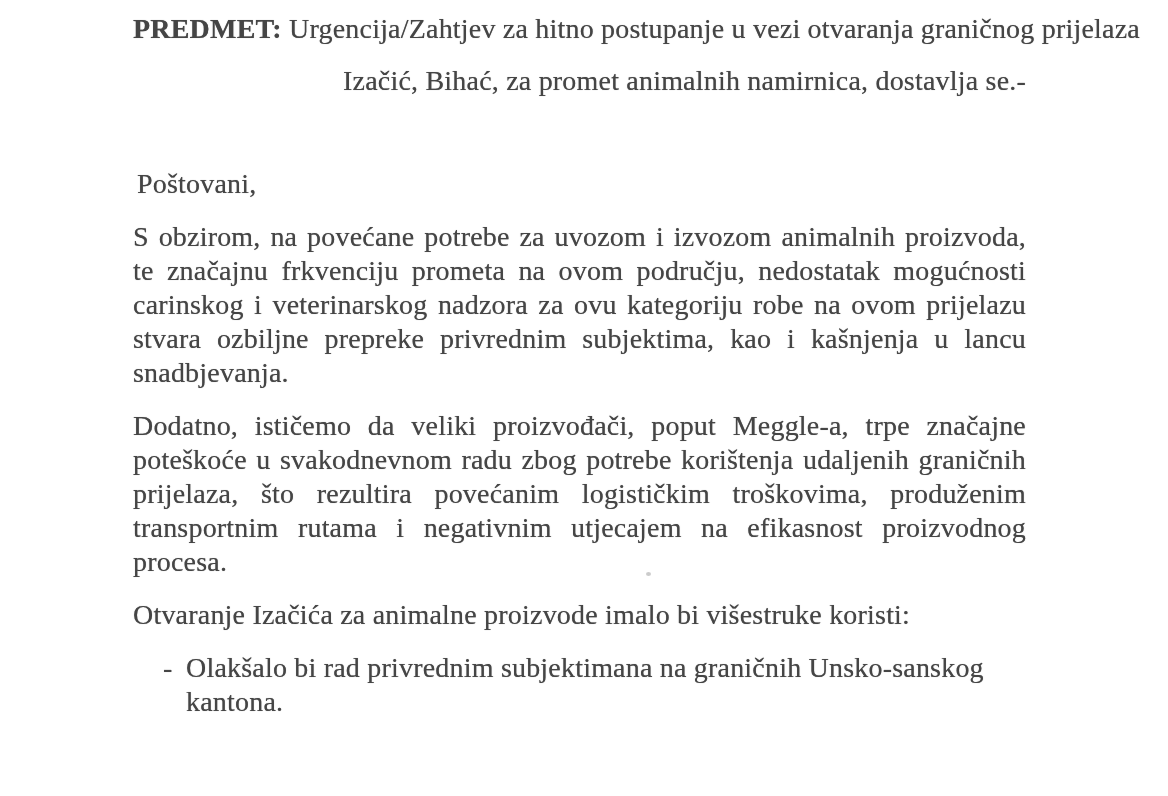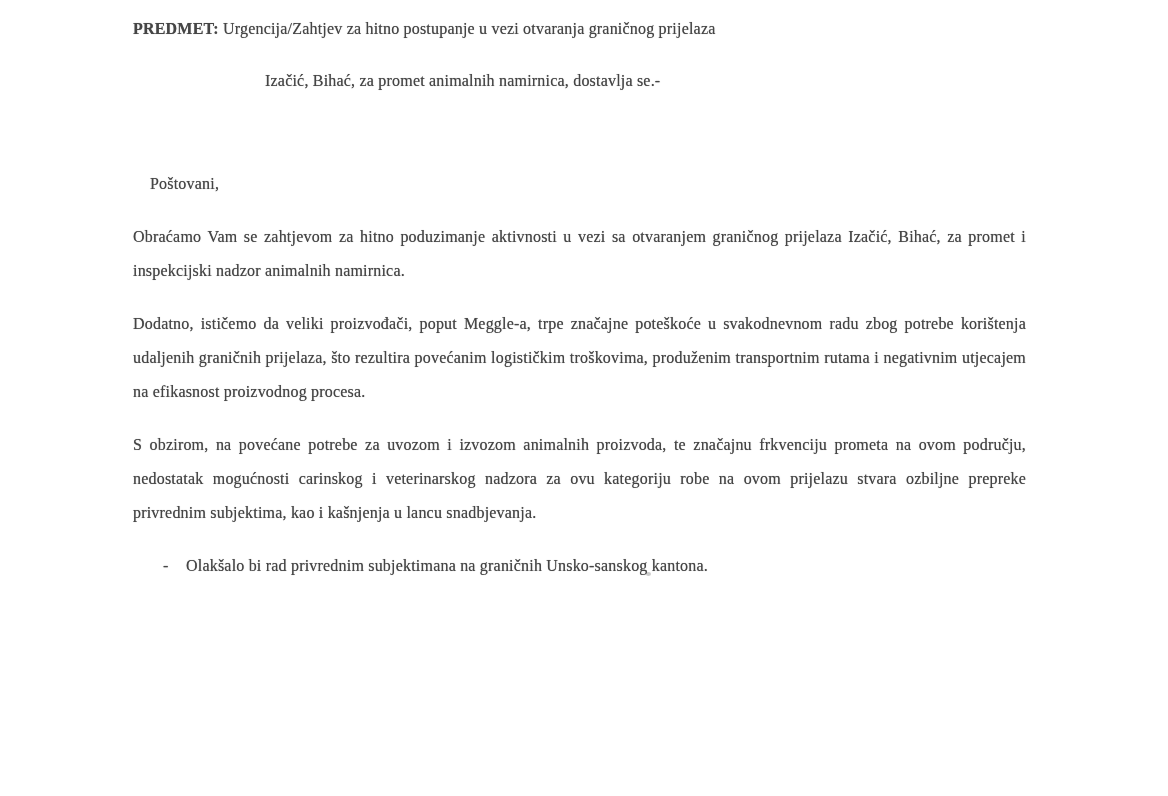--- a/index.html
+++ b/index.html
@@ -15,39 +15,40 @@
     overflow: hidden;
     font-family: "Liberation Serif", "DejaVu Serif", serif;
     color: #454545;
     text-shadow: 0 0 0.7px rgba(95, 95, 95, 0.8);
   }
   .content {
     position: absolute;
     left: 133px;
     top: 12px;
     width: 893px;
-    font-size: 16px;
+    font-size: 28px;
     line-height: 34px;
     letter-spacing: 0.2px;
   }
   .subject-block {
     margin-bottom: 69px;
   }
   .subject-line1 {
     white-space: nowrap;
   }
   .subject-label {
     font-weight: bold;
   }
   .subject-line2 {
     padding-left: 132px;
     margin-top: 18px;
+    text-align: right;
   }
   .salutation {
-    margin: 0 0 19px 17px;
+    margin: 0 0 19px 4px;
   }
   .para {
     margin: 0 0 19px 0;
     text-align: justify;
   }
   .list-intro {
     margin: 0 0 19px 0;
   }
   .bullet-item {
     display: flex;
@@ -79,27 +80,27 @@
     <div class="subject-block">
       <div class="subject-line1">
         <span class="subject-label">PREDMET:</span>
         <span>Urgencija/Zahtjev za hitno postupanje u vezi otvaranja graničnog prijelaza</span>
       </div>
       <div class="subject-line2">Izačić, Bihać, za promet animalnih namirnica, dostavlja se.-</div>
     </div>
 
     <p class="salutation">Poštovani,</p>
 
-    <p class="para">Obraćamo Vam se zahtjevom za hitno poduzimanje aktivnosti u vezi sa otvaranjem graničnog prijelaza Izačić, Bihać, za promet i inspekcijski nadzor animalnih namirnica.</p>
+
+    <p class="para">S obzirom, na povećane potrebe za uvozom i izvozom animalnih proizvoda, te značajnu frkvenciju prometa na ovom području, nedostatak mogućnosti carinskog i veterinarskog nadzora za ovu kategoriju robe na ovom prijelazu stvara ozbiljne prepreke privrednim subjektima, kao i kašnjenja u lancu snadbjevanja.</p>
 
     <p class="para">Dodatno, ističemo da veliki proizvođači, poput Meggle-a, trpe značajne poteškoće u svakodnevnom radu zbog potrebe korištenja udaljenih graničnih prijelaza, što rezultira povećanim logističkim troškovima, produženim transportnim rutama i negativnim utjecajem na efikasnost proizvodnog procesa.</p>
 
-    <p class="para">S obzirom, na povećane potrebe za uvozom i izvozom animalnih proizvoda, te značajnu frkvenciju prometa na ovom području, nedostatak mogućnosti carinskog i veterinarskog nadzora za ovu kategoriju robe na ovom prijelazu stvara ozbiljne prepreke privrednim subjektima, kao i kašnjenja u lancu snadbjevanja.</p>
 
-
+    <p class="list-intro">Otvaranje Izačića za animalne proizvode imalo bi višestruke koristi:</p>
 
     <div class="bullet-item">
       <span class="bullet-marker">-</span>
       <span class="bullet-text">Olakšalo bi rad privrednim subjektimana na graničnih Unsko-sanskog kantona.</span>
     </div>
 
   </div>
 
   <div class="scan-artifact"></div>
 </div>

